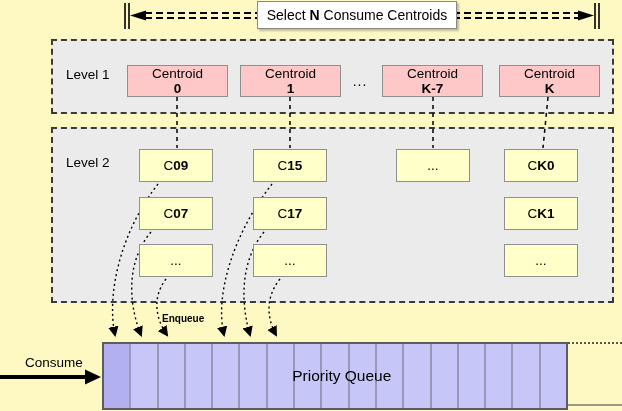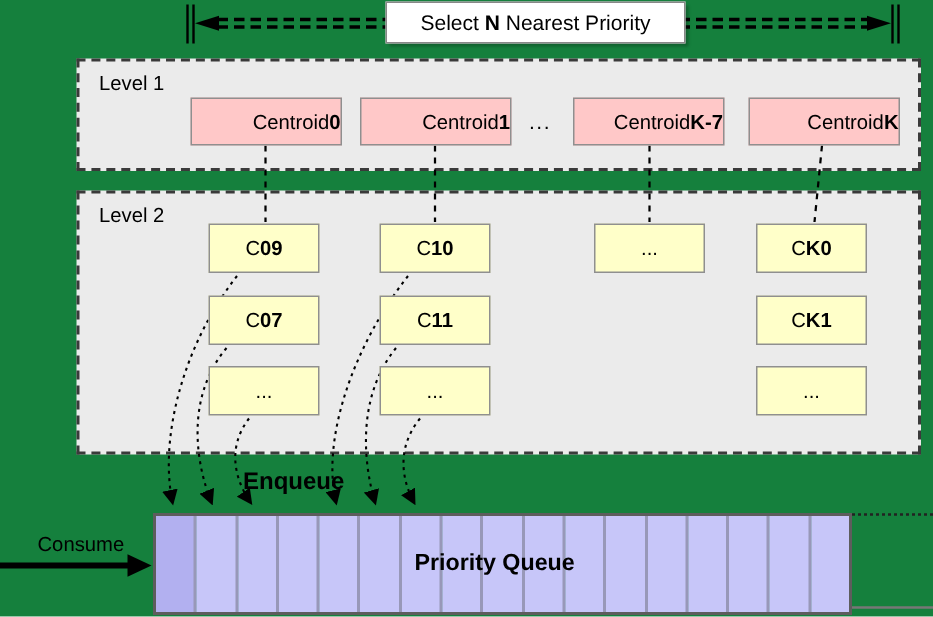--- a/index.html
+++ b/index.html
@@ -1,35 +1,35 @@
 <!DOCTYPE html>
 <html style="--level-bg: #ebebeb; --centroid-fill: #ffc8c8; --cluster-fill: #ffffc9; --queue-cell: #c7c6f9; --queue-cell-first: #b2b0f0;"><head>
 <meta charset="utf-8">
 <style>
   html,body{margin:0;padding:0;background:#fff;}
   #canvas{
-    position:relative;width:622px;height:411px;background:#15803d;
+    position:relative;width:622px;height:411px;background:#fef9c3;
     font-family:"Liberation Sans","DejaVu Sans",sans-serif;
     overflow:hidden;color:#000;
   }
   
   .level-box{
     position:absolute;left:51px;width:563px;
     background:var(--level-bg);border:2px dashed #3a3a3a;
     box-sizing:border-box;z-index:0;
   }
   #level1-box{top:39px;height:75px;}
   #level2-box{top:127px;height:176px;}
-  .level-label{position:absolute;left:13px;top:7px;font-size:13.5px;}
+  .level-label{position:absolute;left:13px;top:26px;font-size:13.5px;}
   
   .pnode{
     position:absolute;top:65px;width:101px;height:32px;
     background:var(--centroid-fill);border:1px solid #8f8f8f;
-    box-sizing:border-box;display:flex;align-items:center;justify-content:flex-end;
-    font-size:13.5px;z-index:2;
+    box-sizing:border-box;display:flex;align-items:center;justify-content:space-between;
+    font-size:13.5px;z-index:2;flex-direction:column;
   }
   .ynode{
     position:absolute;width:74px;height:33px;
     background:var(--cluster-fill);border:1px solid #8f8f8f;
     box-sizing:border-box;display:flex;align-items:center;justify-content:center;
     font-size:13.5px;z-index:2;
   }
   .ellipsis-txt{
     position:absolute;display:flex;align-items:center;justify-content:center;
     font-size:14px;z-index:2;letter-spacing:1px;
@@ -46,26 +46,26 @@
   
   #priority-queue{
     position:absolute;left:102px;top:342px;width:466px;height:68px;
     border:2px solid #5d5d5d;box-sizing:border-box;z-index:0;
   }
   #priority-queue .cells{display:flex;width:100%;height:100%;}
   .qcell{flex:1;background:var(--queue-cell);border-right:2px solid #9898b8;}
   .qcell:last-child{border-right:none;}
   .qcell.first{background:var(--queue-cell-first);}
   #queue-label{
-    position:absolute;left:4px;top:0;width:96%;height:100%;
+    position:absolute;left:16px;top:0;width:96%;height:100%;
     display:flex;align-items:center;justify-content:center;
-    font-weight:bold;font-size:15.5px;z-index:2;
+    font-weight:normal;font-size:15.5px;z-index:2;
   }
   #enqueue-label{
-    position:absolute;left:162px;top:313px;font-size:16px;font-weight:bold;z-index:3;
+    position:absolute;left:162px;top:313px;font-size:10px;font-weight:bold;z-index:3;
   }
   #consume-label{
     position:absolute;left:25px;top:355px;font-size:13.5px;font-weight:normal;z-index:3;
   }
   .b{font-weight:bold;}
 </style>
 </head>
 <body>
 
 <div id="canvas">
@@ -108,21 +108,21 @@
       <line x1="0" y1="377" x2="86" y2="377" stroke="#000" stroke-width="4"></line>
       <polygon points="101,377 85,369.5 85,384.5" fill="#000"></polygon>
     </g>
 
     <g>
       <line x1="568" y1="343" x2="622" y2="343" stroke="#222" stroke-width="1.6" stroke-dasharray="2,2"></line>
       <line x1="568" y1="405" x2="622" y2="405" stroke="#777" stroke-width="1.6"></line>
     </g>
   </svg>
 
-  <div id="select-box"><span>Select </span><span class="b">N</span><span> Nearest Priority</span></div>
+  <div id="select-box"><span>Select </span><span class="b">N</span><span> Consume Centroids</span></div>
 
   <div class="level-box" id="level1-box">
     <span class="level-label">Level 1</span>
   </div>
 
   <div class="level-box" id="level2-box">
     <span class="level-label">Level 2</span>
   </div>
 
   <div class="pnode" style="left:127px">
@@ -150,25 +150,25 @@
   <div class="ynode" style="left:139px;top:197px">
       <span>C</span>
       <span class="b">07</span>
     </div>
   <div class="ynode" style="left:139px;top:244px">
       <span>...</span>
     </div>
 
   <div class="ynode" style="left:253px;top:149px">
       <span>C</span>
-      <span class="b">10</span>
+      <span class="b">15</span>
     </div>
   <div class="ynode" style="left:253px;top:197px">
       <span>C</span>
-      <span class="b">11</span>
+      <span class="b">17</span>
     </div>
   <div class="ynode" style="left:253px;top:244px">
       <span>...</span>
     </div>
 
   <div class="ynode" style="left:396px;top:149px">
       <span>...</span>
     </div>
 
   <div class="ynode" style="left:504px;top:149px">

